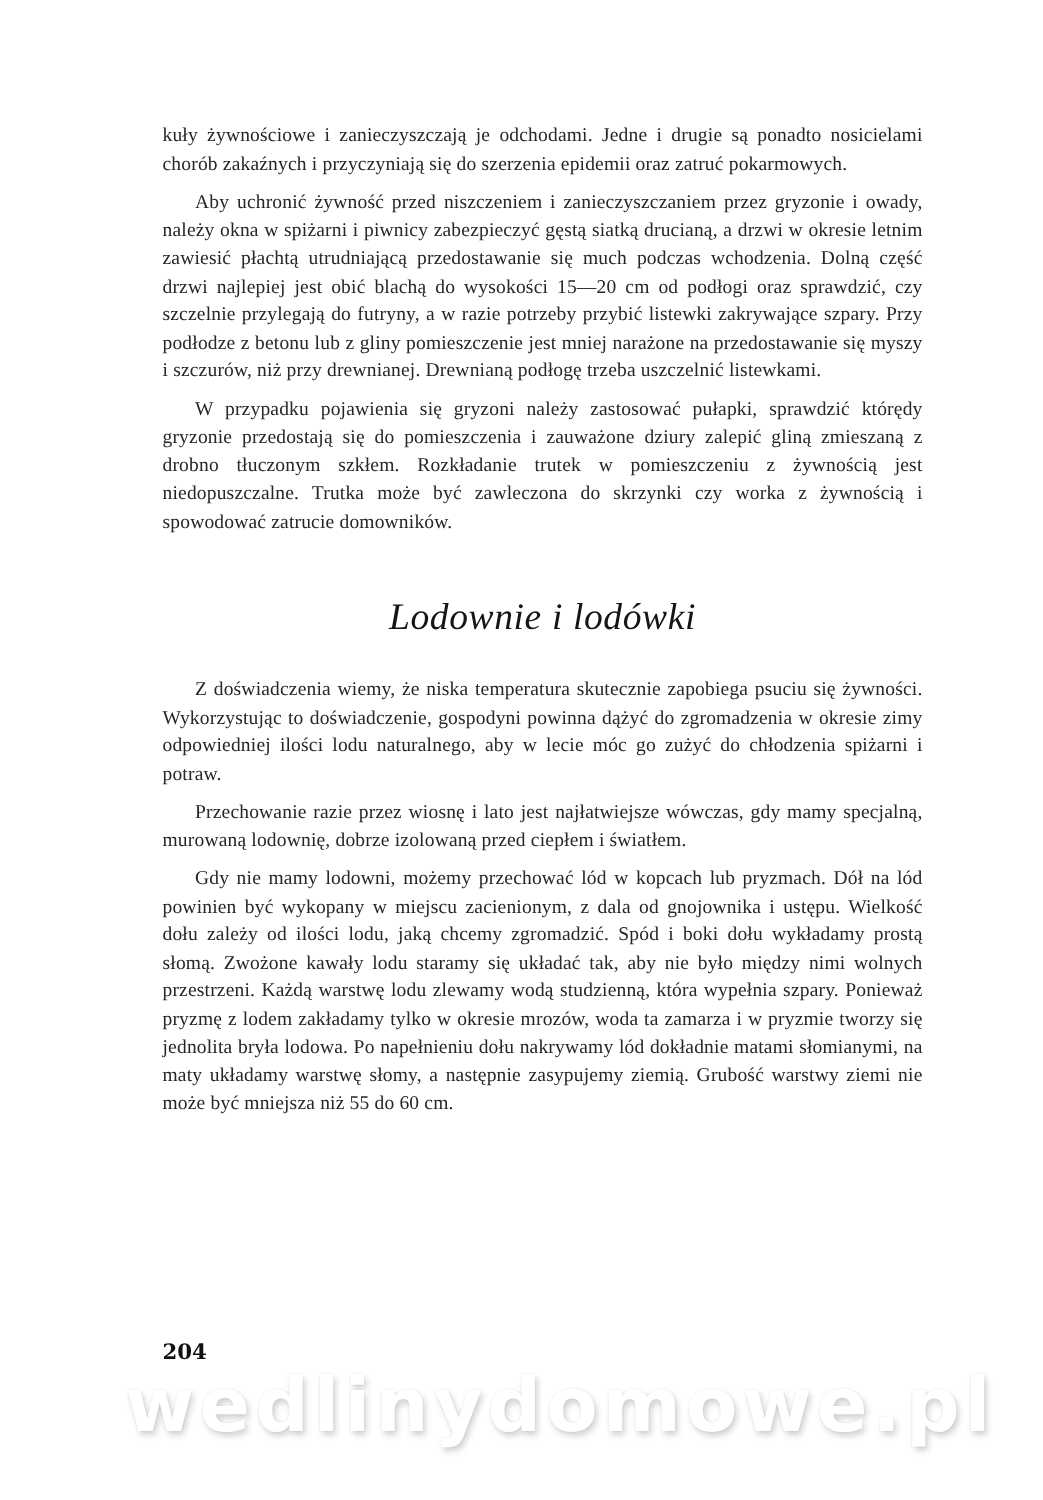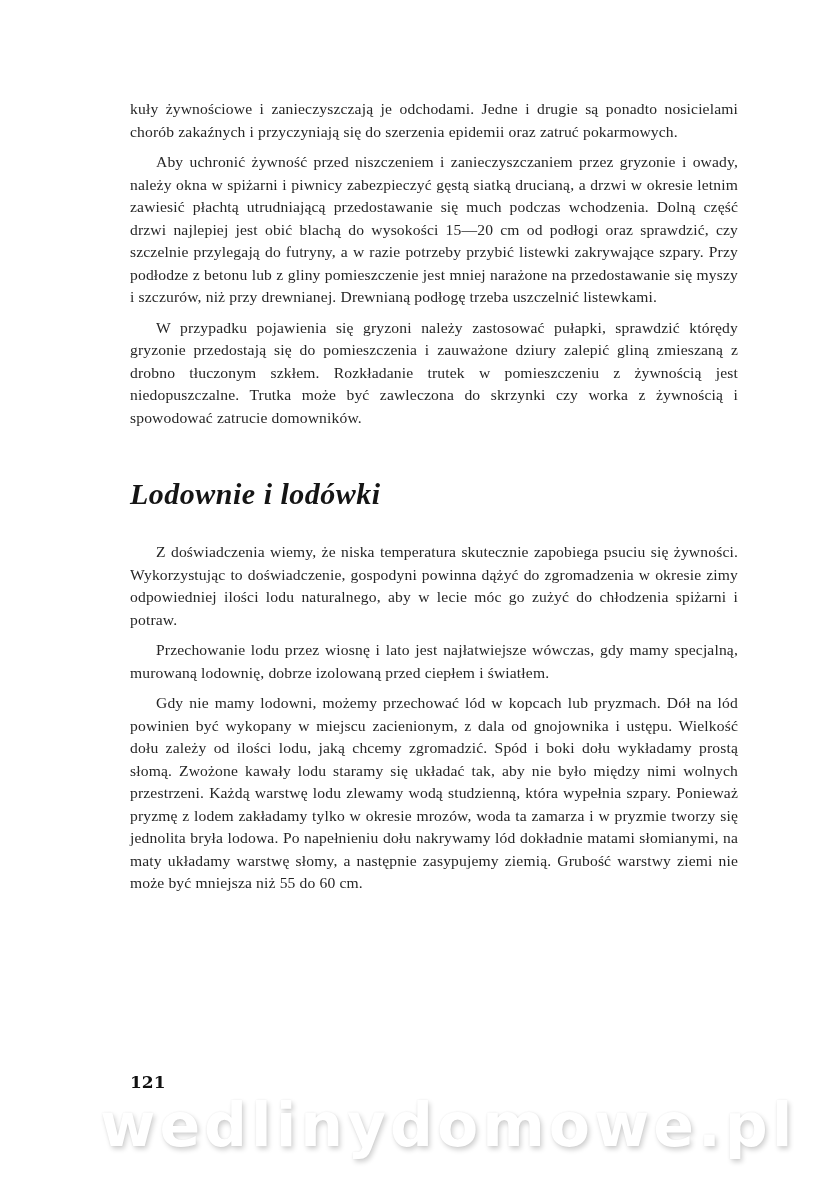--- a/index.html
+++ b/index.html
@@ -20,23 +20,24 @@
   .para {
     margin: 0 0 8px 0;
     font-size: 15.6px;
     line-height: 22.5px;
     text-align: justify;
     letter-spacing: 0.15px;
     color: #262626;
   }
   .indent { text-indent: 26px; }
   .heading {
+    text-align: center;
     font-style: italic;
     font-size: 30px;
-    font-weight: bold;
+    font-weight: normal;
     color: #151515;
     margin: 48px 0 30px 0;
     letter-spacing: 0.5px;
   }
   .page-number {
     position: absolute;
     left: 130px; top: 1072px;
     font-family: "DejaVu Serif", serif;
     font-weight: bold;
     font-size: 17px;
@@ -59,18 +60,18 @@
 <body>
 
 <div class="page">
   <p class="para">kuły żywnościowe i zanieczyszczają je odchodami. Jedne i drugie są ponadto nosicielami chorób zakaźnych i przyczyniają się do szerzenia epidemii oraz zatruć pokarmowych.</p>
   <p class="para indent">Aby uchronić żywność przed niszczeniem i zanieczyszczaniem przez gryzonie i owady, należy okna w spiżarni i piwnicy zabezpieczyć gęstą siatką drucianą, a drzwi w okresie letnim zawiesić płachtą utrudniającą przedostawanie się much podczas wchodzenia. Dolną część drzwi najlepiej jest obić blachą do wysokości 15—20 cm od podłogi oraz sprawdzić, czy szczelnie przylegają do futryny, a w razie potrzeby przybić listewki zakrywające szpary. Przy podłodze z betonu lub z gliny pomieszczenie jest mniej narażone na przedostawanie się myszy i szczurów, niż przy drewnianej. Drewnianą podłogę trzeba uszczelnić listewkami.</p>
   <p class="para indent">W przypadku pojawienia się gryzoni należy zastosować pułapki, sprawdzić którędy gryzonie przedostają się do pomieszczenia i zauważone dziury zalepić gliną zmieszaną z drobno tłuczonym szkłem. Rozkładanie trutek w pomieszczeniu z żywnością jest niedopuszczalne. Trutka może być zawleczona do skrzynki czy worka z żywnością i spowodować zatrucie domowników.</p>
 
   <h2 class="heading">Lodownie i lodówki</h2>
 
   <p class="para indent">Z doświadczenia wiemy, że niska temperatura skutecznie zapobiega psuciu się żywności. Wykorzystując to doświadczenie, gospodyni powinna dążyć do zgromadzenia w okresie zimy odpowiedniej ilości lodu naturalnego, aby w lecie móc go zużyć do chłodzenia spiżarni i potraw.</p>
-  <p class="para indent">Przechowanie lodu przez wiosnę i lato jest najłatwiejsze wówczas, gdy mamy specjalną, murowaną lodownię, dobrze izolowaną przed ciepłem i światłem.</p>
+  <p class="para indent">Przechowanie razie przez wiosnę i lato jest najłatwiejsze wówczas, gdy mamy specjalną, murowaną lodownię, dobrze izolowaną przed ciepłem i światłem.</p>
   <p class="para indent">Gdy nie mamy lodowni, możemy przechować lód w kopcach lub pryzmach. Dół na lód powinien być wykopany w miejscu zacienionym, z dala od gnojownika i ustępu. Wielkość dołu zależy od ilości lodu, jaką chcemy zgromadzić. Spód i boki dołu wykładamy prostą słomą. Zwożone kawały lodu staramy się układać tak, aby nie było między nimi wolnych przestrzeni. Każdą warstwę lodu zlewamy wodą studzienną, która wypełnia szpary. Ponieważ pryzmę z lodem zakładamy tylko w okresie mrozów, woda ta zamarza i w pryzmie tworzy się jednolita bryła lodowa. Po napełnieniu dołu nakrywamy lód dokładnie matami słomianymi, na maty układamy warstwę słomy, a następnie zasypujemy ziemią. Grubość warstwy ziemi nie może być mniejsza niż 55 do 60 cm.</p>
 </div>
 
-<div class="page-number">121</div>
+<div class="page-number">204</div>
 <div class="watermark">wedlinydomowe.pl</div>
 
 </body></html>

